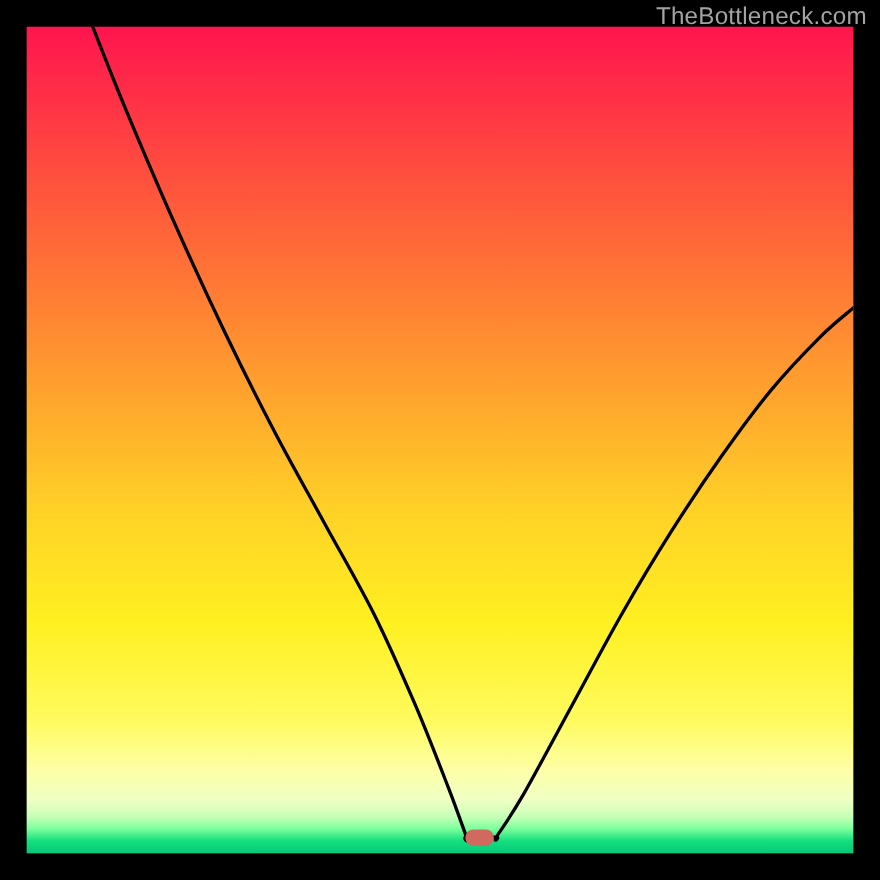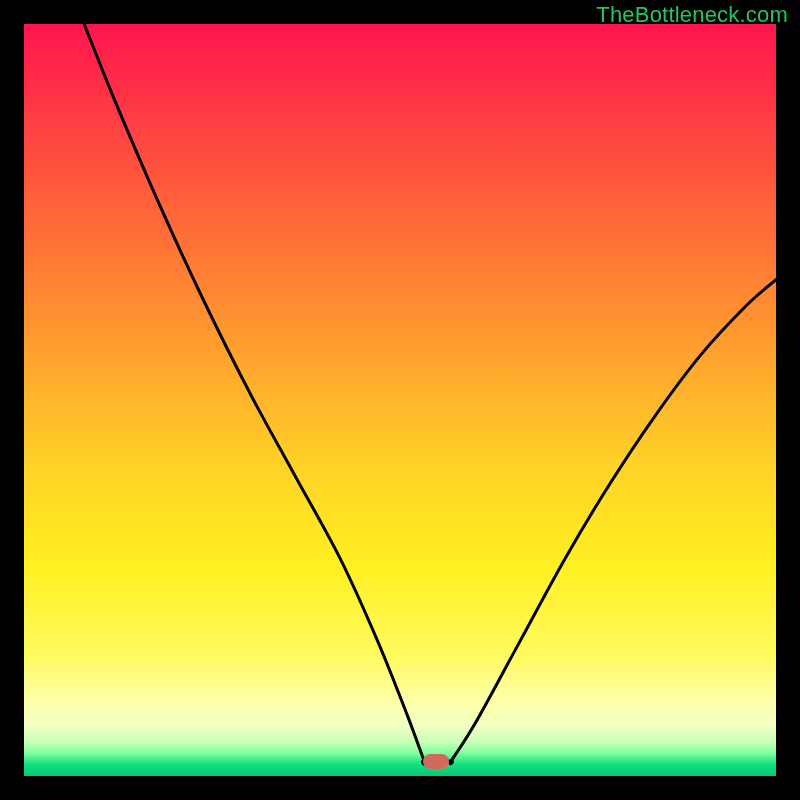--- a/index.html
+++ b/index.html
@@ -14,21 +14,21 @@
   .stage {
     position: relative;
     width: 800px;
     height: 800px;
     background: #000;
   }
   .watermark {
     position: absolute;
     top: 2px;
     right: 12px;
-    color: #22c55e;
+    color: #a3a3a3;
     font-size: 22px;
     font-weight: 500;
     letter-spacing: 0.2px;
     z-index: 5;
   }
   .plot {
     position: absolute;
     left: 24px;
     top: 24px;
     width: 752px;

